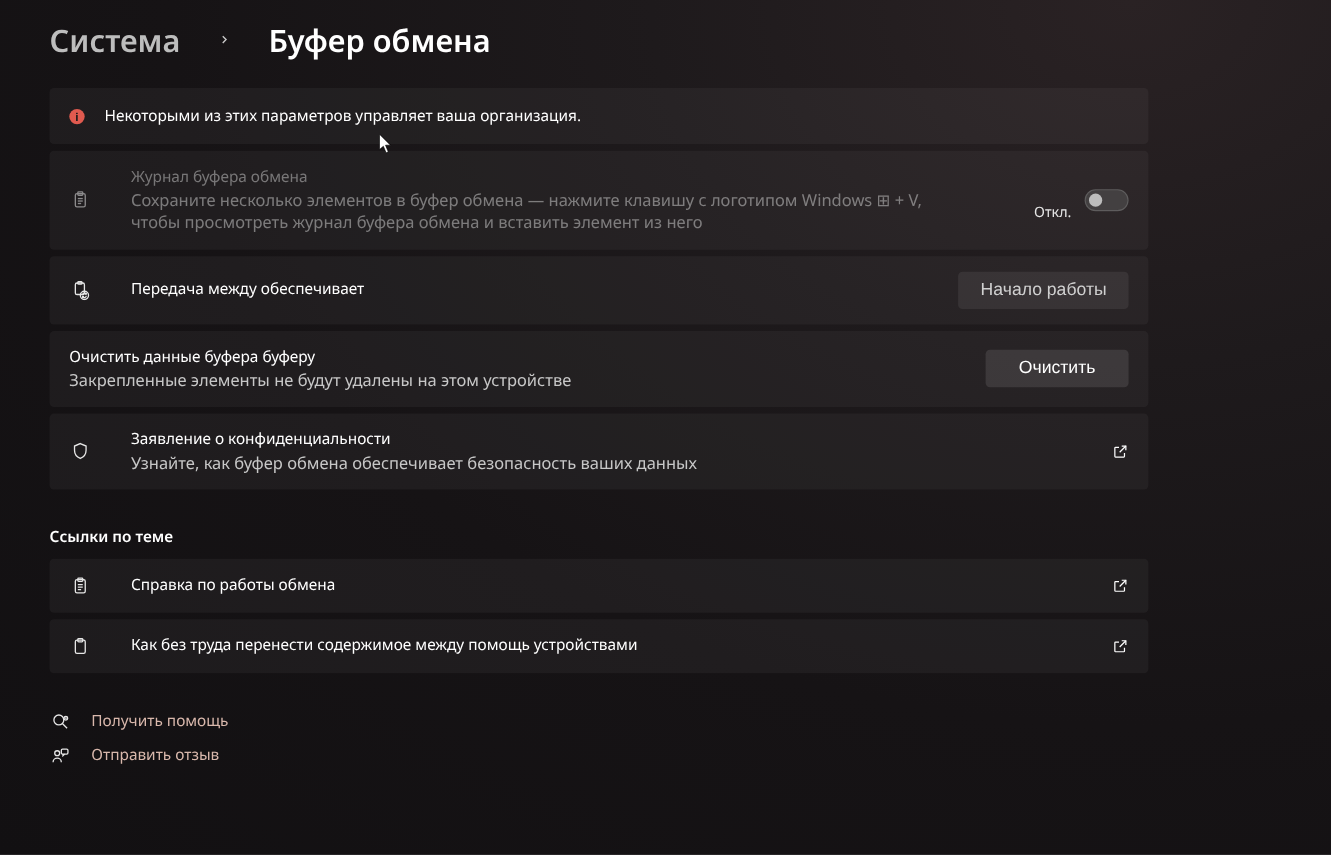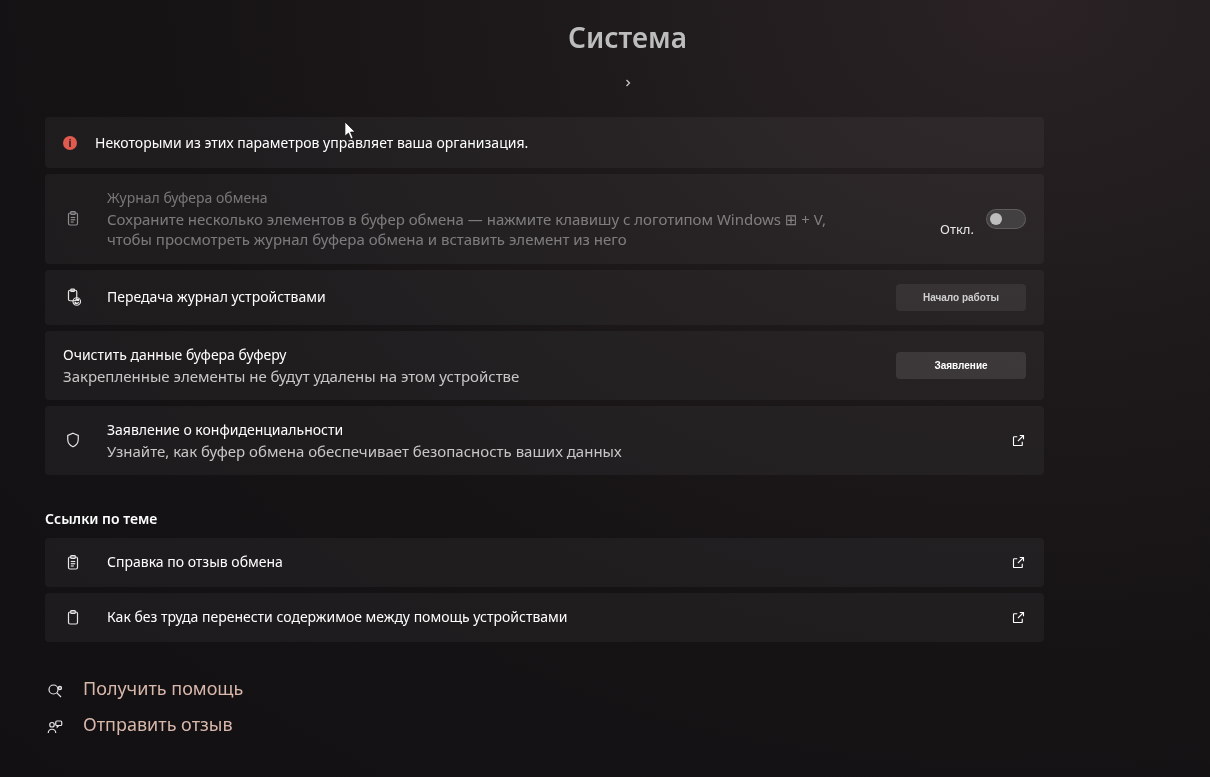--- a/index.html
+++ b/index.html
@@ -4,21 +4,21 @@
 <style>
   * { box-sizing: border-box; margin: 0; padding: 0; }
   html, body {
     width: 1210px; height: 777px;
     background: radial-gradient(ellipse at 85% 0%, #2a2224 0%, #1e1a1c 30%, #161315 60%, #121012 100%);
     font-family: "Segoe UI", "Segoe UI Variable", system-ui, sans-serif;
     color: #ffffff;
     overflow: hidden;
   }
   .page { padding: 18px 0 0 45px; width: 1210px; }
-  .breadcrumb { display: flex; align-items: center; gap: 18px; margin-bottom: 24px; flex-direction: column; }
+  .breadcrumb { display: flex; align-items: center; gap: 34px; margin-bottom: 24px; }
   .crumb-parent { font-size: 28px; font-weight: 600; color: #bdbdbd; }
   .crumb-sep { color: #c9c9c9; font-size: 14px; }
   .crumb-current { font-size: 28px; font-weight: 600; color: #ffffff; }
 
   .banner {
     width: 999px;
     background: rgba(255,255,255,0.045);
     border-radius: 4px;
     padding: 16px 18px;
     display: flex; align-items: center; gap: 18px;
@@ -31,21 +31,21 @@
     color: #1a1a1a; font-size: 10px; font-weight: 700;
     flex: 0 0 auto;
   }
   .banner-text { font-size: 14px; color: #ffffff; text-align: center; }
 
   .card {
     width: 999px;
     background: rgba(255,255,255,0.045);
     border-radius: 4px;
     padding: 14px 18px 14px 18px;
-    display: flex; align-items: center; gap: 24px;
+    display: flex; align-items: center; gap: 36px;
     margin-top: 6px;
   }
   .card.disabled .title, .card.disabled .sub, .card.disabled svg { opacity: 0.55; }
   .icon-slot { width: 20px; flex: 0 0 auto; display:flex; align-items:center; justify-content:center; color:#e6e6e6; }
   .icon-slot svg { width: 18px; height: 18px; }
   .card-body { flex: 1 1 auto; min-width: 0; }
   .title { font-size: 14px; color: #ffffff; margin-bottom: 2px; }
   .sub { font-size: 15px; color: #c7c7c7; line-height: 1.35; max-width: 740px; }
   .card.disabled .title { color:#bfbfbf; }
 
@@ -56,57 +56,57 @@
     background: #5a5a5a80; border:1px solid #7a7a7a80; position:relative;
   }
   .toggle::after {
     content:""; position:absolute; left:3px; top:3px;
     width:12px; height:12px; border-radius:50%; background:#bdbdbd;
   }
 
   .btn {
     background: rgba(255,255,255,0.10);
     color: #ffffff;
-    font-size: 10px;
+    font-size: 16px;
     border: none;
     border-radius: 4px;
     padding: 8px 20px;
     cursor: pointer;
     min-width: 130px;
     text-align:center;
-    font-weight:bold;
   }
   .btn.muted { color:#d0d0d0; background: rgba(255,255,255,0.07); }
 
   .open-icon { color:#ffffff; flex:0 0 auto; display:flex; align-items:center; }
   .open-icon svg { width:15px; height:15px; }
 
   .section-heading { font-size: 14px; font-weight:600; color:#ffffff; margin: 34px 17px 10px 0; }
 
   .footer-links { margin-top: 34px; display:flex; flex-direction:column; gap: 12px; padding-left: 0px; }
-  .foot-link { display:flex; align-items:flex-end; gap: 18px; color:#d9b8ac; font-size:18px; }
+  .foot-link { display:flex; align-items:center; gap: 18px; color:#d9b8ac; font-size:14px; }
   .foot-link .icon-slot { color:#e6e6e6; }
 
   .cursor {
     position: absolute; left: 345px; top: 122px; width: 12px; height: 18px;
     pointer-events: none;
   }
 </style>
 </head>
 <body>
 
 <div class="page">
 
   <div class="breadcrumb">
     <span class="crumb-parent">Система</span>
     <span class="crumb-sep">
       <svg viewBox="0 0 24 24" width="12" height="12" fill="none" stroke="currentColor" stroke-width="2.5">
           <polyline points="9 6 15 12 9 18"></polyline>
         </svg>
     </span>
+    <span class="crumb-current">Буфер обмена</span>
   </div>
 
   <div class="banner">
     <span class="info-dot">i</span>
     <span class="banner-text">Некоторыми из этих параметров управляет ваша организация.</span>
   </div>
 
   <div class="card disabled">
     <span class="icon-slot">
       <svg viewBox="0 0 24 24" fill="none" stroke="currentColor" stroke-width="1.6">
@@ -133,31 +133,31 @@
         <rect x="6" y="3" width="11" height="14" rx="2"></rect>
           <rect x="9" y="1.5" width="5" height="3" rx="1"></rect>
         <circle cx="17" cy="18" r="5"></circle>
         <path d="M14.7 17.5 a2.4 2.4 0 0 1 4.5 -1"></path>
           <polyline points="19.2 14.8 19.2 16.6 17.4 16.6"></polyline>
         <path d="M19.3 18.5 a2.4 2.4 0 0 1 -4.5 1"></path>
           <polyline points="14.8 21.2 14.8 19.4 16.6 19.4"></polyline>
       </svg>
     </span>
     <div class="card-body">
-      <div class="title">Передача журнал устройствами</div>
+      <div class="title">Передача между обеспечивает</div>
     </div>
     <button class="btn muted">Начало работы</button>
   </div>
 
   <div class="card" style="padding-left:18px;">
     <div class="card-body" style="margin-left:0;">
       <div class="title">Очистить данные буфера буферу</div>
       <div class="sub">Закрепленные элементы не будут удалены на этом устройстве</div>
     </div>
-    <button class="btn">Заявление</button>
+    <button class="btn">Очистить</button>
   </div>
 
   <div class="card">
     <span class="icon-slot">
       <svg viewBox="0 0 24 24" fill="none" stroke="currentColor" stroke-width="1.6">
         <path d="M12 3 L19 6 V11 C19 16 15.5 19.5 12 21 C8.5 19.5 5 16 5 11 V6 Z"></path>
       </svg>
     </span>
     <div class="card-body">
       <div class="title">Заявление о конфиденциальности</div>
@@ -178,21 +178,21 @@
     <span class="icon-slot">
       <svg viewBox="0 0 24 24" fill="none" stroke="currentColor" stroke-width="1.6">
         <rect x="6" y="4" width="12" height="16" rx="2"></rect>
           <rect x="9" y="2" width="6" height="4" rx="1"></rect>
         <line x1="9" y1="10" x2="15" y2="10"></line>
           <line x1="9" y1="13" x2="15" y2="13"></line>
           <line x1="9" y1="16" x2="13" y2="16"></line>
       </svg>
     </span>
     <div class="card-body">
-      <div class="title">Справка по отзыв обмена</div>
+      <div class="title">Справка по работы обмена</div>
     </div>
     <span class="open-icon">
       <svg viewBox="0 0 24 24" fill="none" stroke="currentColor" stroke-width="1.8">
         <path d="M14 4h6v6"></path>
           <path d="M20 4 L11 13"></path>
           <path d="M18 14v5a1 1 0 0 1-1 1H5a1 1 0 0 1-1-1V7a1 1 0 0 1 1-1h5"></path>
       </svg>
     </span>
   </div>
 

